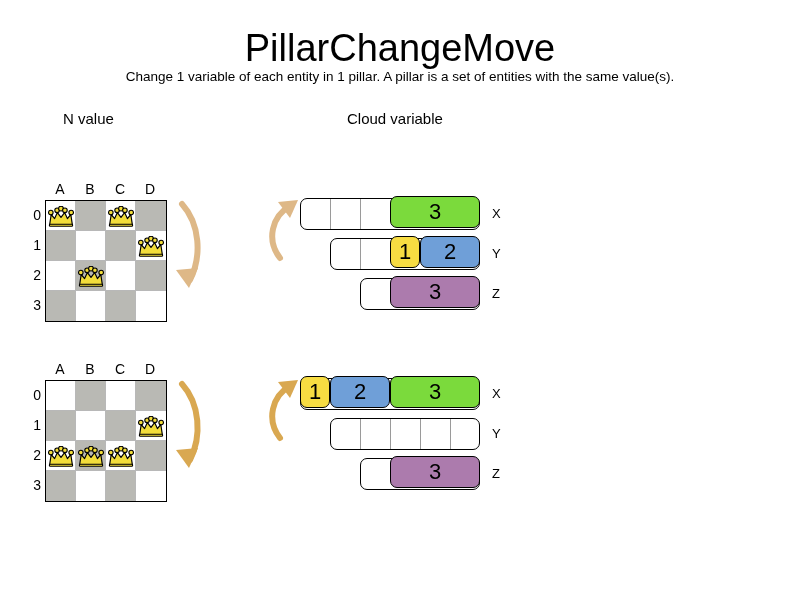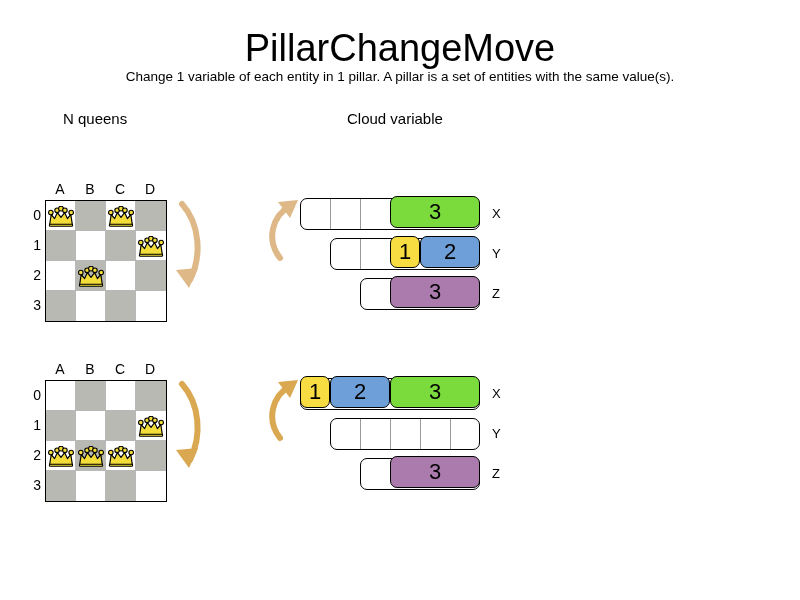--- a/index.html
+++ b/index.html
@@ -165,21 +165,21 @@
     text-align: left;
     width: 20px;
   }
 </style>
 </head>
 <body>
 
 <div id="page-title">PillarChangeMove</div>
 <div id="page-subtitle">Change 1 variable of each entity in 1 pillar. A pillar is a set of entities with the same value(s).</div>
 
-<div class="section-heading" id="heading-nqueens">N queens</div>
+<div class="section-heading" id="heading-nqueens">N value</div>
 <div class="section-heading" id="heading-cloud">Cloud variable</div>
 
 <div class="board-block" id="board-block-before">
   <div class="board-col-labels">
       <div class="board-col-label" style="left: 0px;">A</div>
       <div class="board-col-label" style="left: 30px;">B</div>
       <div class="board-col-label" style="left: 60px;">C</div>
       <div class="board-col-label" style="left: 90px;">D</div>
     </div>
   <div class="board-row-labels">

